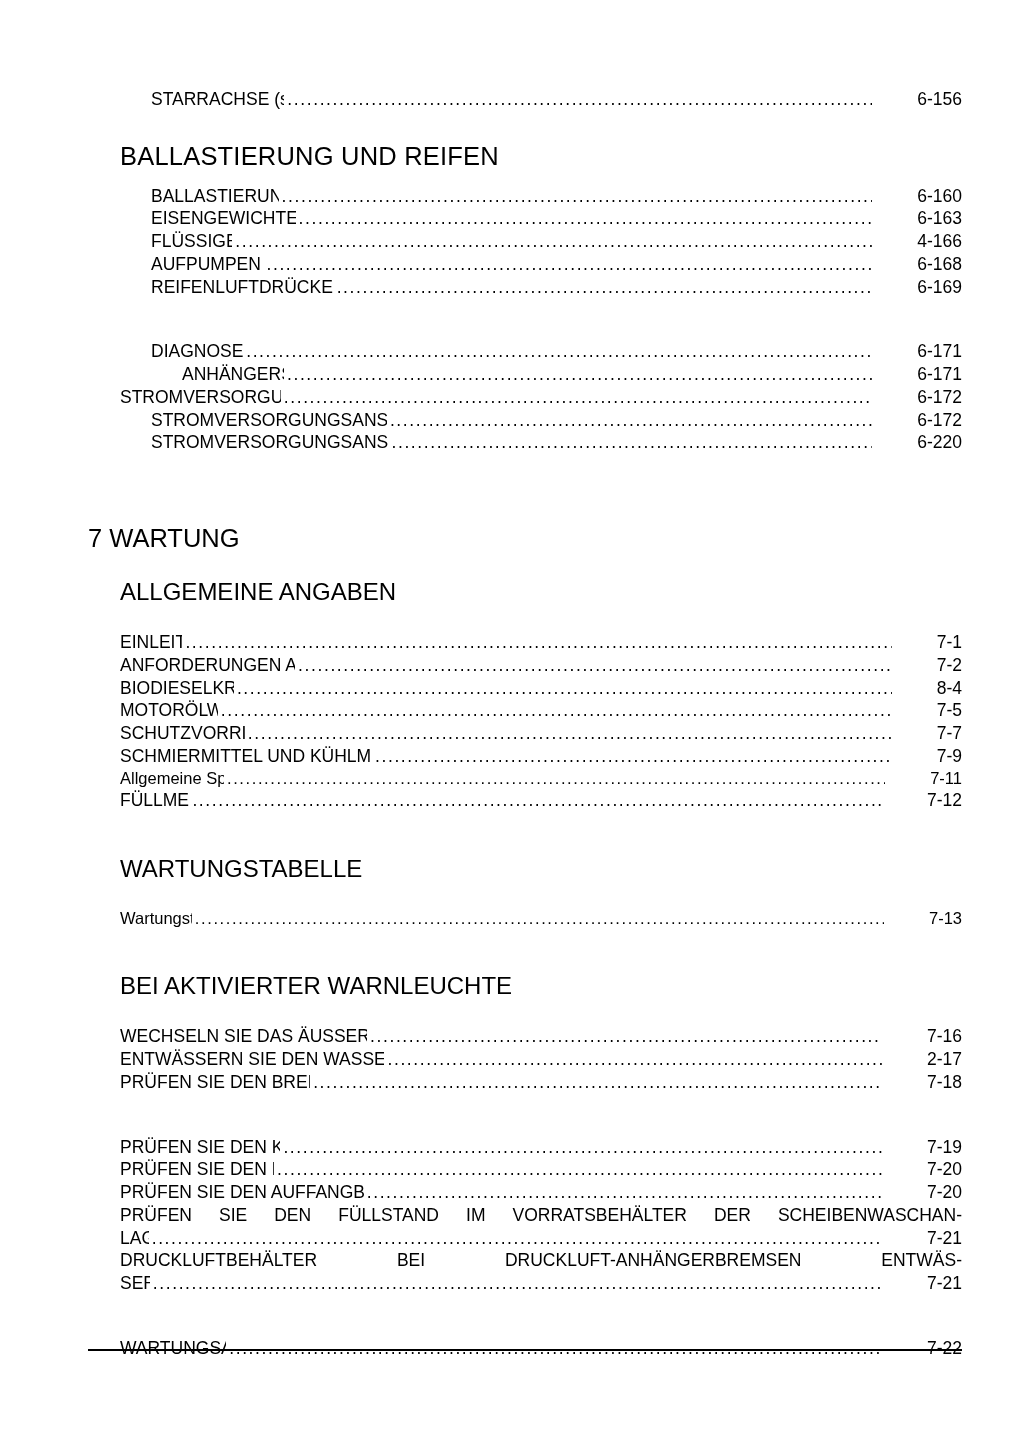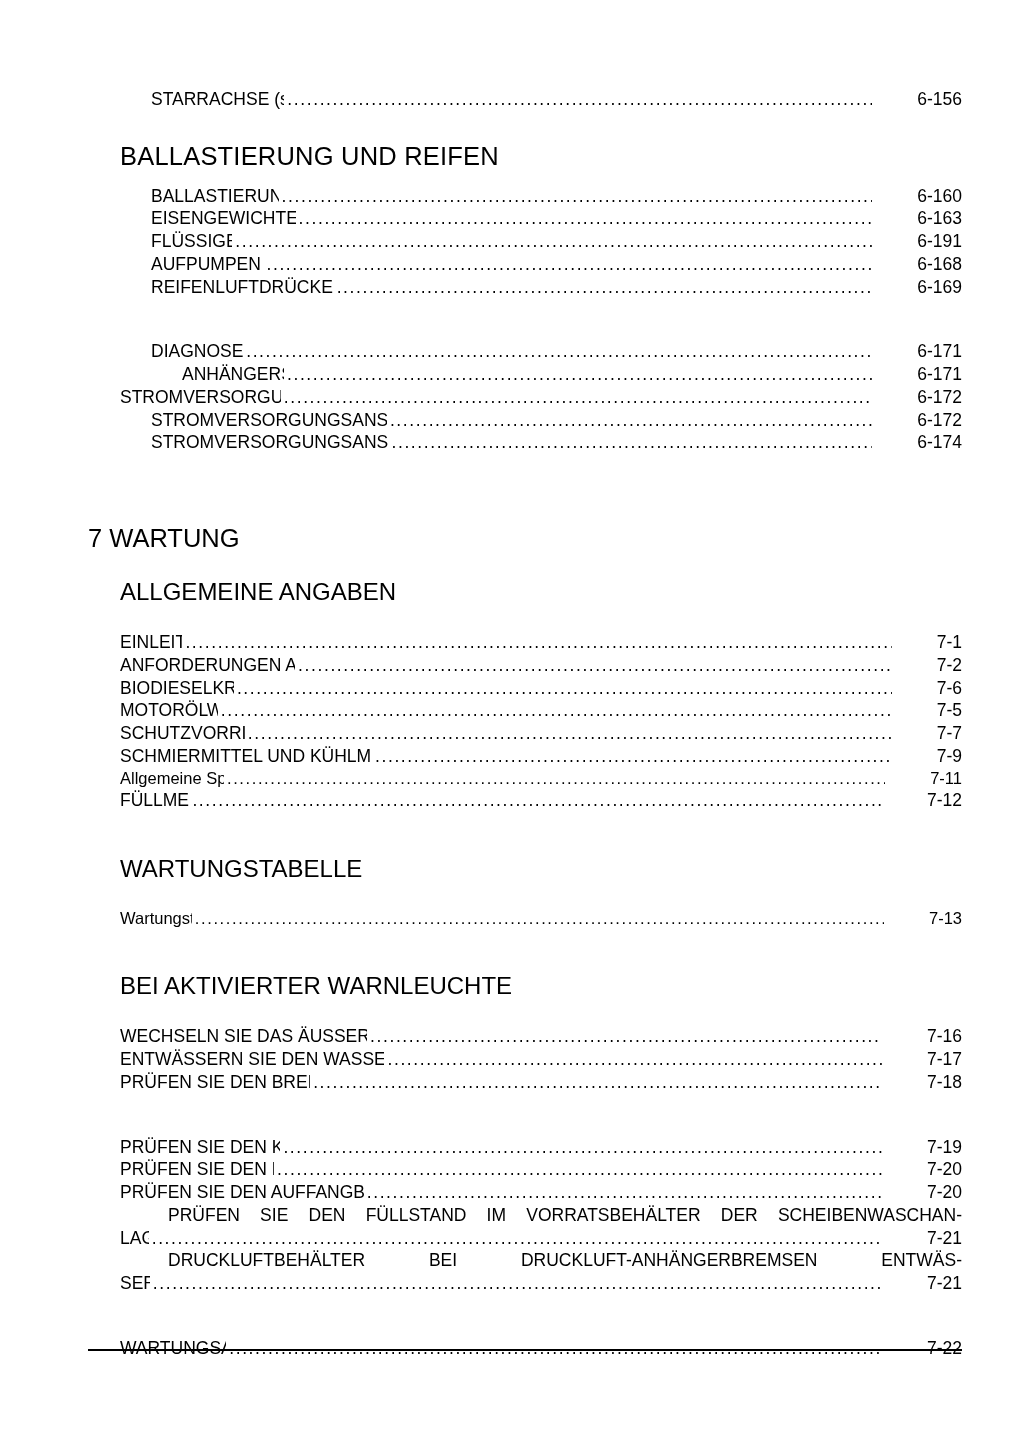--- a/index.html
+++ b/index.html
@@ -92,21 +92,20 @@
     display: flex;
     width: 100%;
     line-height: 1.30;
     font-size: 17.5px;
   }
   .wrap-row .just {
     flex: 1 1 auto;
     text-align: justify;
     text-align-last: justify;
     white-space: normal;
-    margin-left: 48px;
   }
 
   .footer-rule {
     position: absolute;
     left: 88px;
     right: 62px;
     bottom: 96px;
     border-top: 2px solid #000;
   }
 </style>
@@ -139,21 +138,21 @@
       <div class="row">
         <span class="txt">EISENGEWICHTE (sofern vorhanden)</span>
         <span class="leader"></span>
         <span class="pg">6-163</span>
       </div>
     </div>
     <div class="entry ind-2">
       <div class="row">
         <span class="txt">FLÜSSIGBALLAST</span>
         <span class="leader"></span>
-        <span class="pg">6-191</span>
+        <span class="pg">4-166</span>
       </div>
     </div>
     <div class="entry ind-2">
       <div class="row">
         <span class="txt">AUFPUMPEN DER REIFEN</span>
         <span class="leader"></span>
         <span class="pg">6-168</span>
       </div>
     </div>
     <div class="entry ind-2">
@@ -194,21 +193,21 @@
       <div class="row">
         <span class="txt">STROMVERSORGUNGSANSCHLÜSSE FÜR INTERNE VERBRAUCHER</span>
         <span class="leader"></span>
         <span class="pg">6-172</span>
       </div>
     </div>
     <div class="entry ind-2">
       <div class="row">
         <span class="txt">STROMVERSORGUNGSANSCHLÜSSE FÜR EXTERNE VERBRAUCHER</span>
         <span class="leader"></span>
-        <span class="pg">6-174</span>
+        <span class="pg">6-220</span>
       </div>
     </div>
   </div>
 
   <div class="gap-xl"></div>
 
   <div class="chapter-title">7 WARTUNG</div>
 
   <div class="gap-sm"></div>
 
@@ -226,21 +225,21 @@
       <div class="row">
         <span class="txt">ANFORDERUNGEN AN DEN KRAFTSTOFF</span>
         <span class="leader"></span>
         <span class="pg">7-2</span>
       </div>
     </div>
     <div class="entry ind-1">
       <div class="row">
         <span class="txt">BIODIESELKRAFTSTOFF</span>
         <span class="leader"></span>
-        <span class="pg">7-6</span>
+        <span class="pg">8-4</span>
       </div>
     </div>
     <div class="entry ind-1">
       <div class="row">
         <span class="txt">MOTORÖLWECHSEL</span>
         <span class="leader"></span>
         <span class="pg">7-5</span>
       </div>
     </div>
     <div class="entry ind-1">
@@ -296,21 +295,21 @@
       <div class="row">
         <span class="txt">WECHSELN SIE DAS ÄUSSERE ELEMENT DES MOTORLUFTFILTERS</span>
         <span class="leader"></span>
         <span class="pg">7-16</span>
       </div>
     </div>
     <div class="entry ind-1">
       <div class="row">
         <span class="txt">ENTWÄSSERN SIE DEN WASSERABSCHEIDER DES KRAFTSTOFFSYSTEMS</span>
         <span class="leader"></span>
-        <span class="pg">7-17</span>
+        <span class="pg">2-17</span>
       </div>
     </div>
     <div class="entry ind-1">
       <div class="row">
         <span class="txt">PRÜFEN SIE DEN BREMSFLÜSSIGKEITSSTAND</span>
         <span class="leader"></span>
         <span class="pg">7-18</span>
       </div>
     </div>
   </div>

